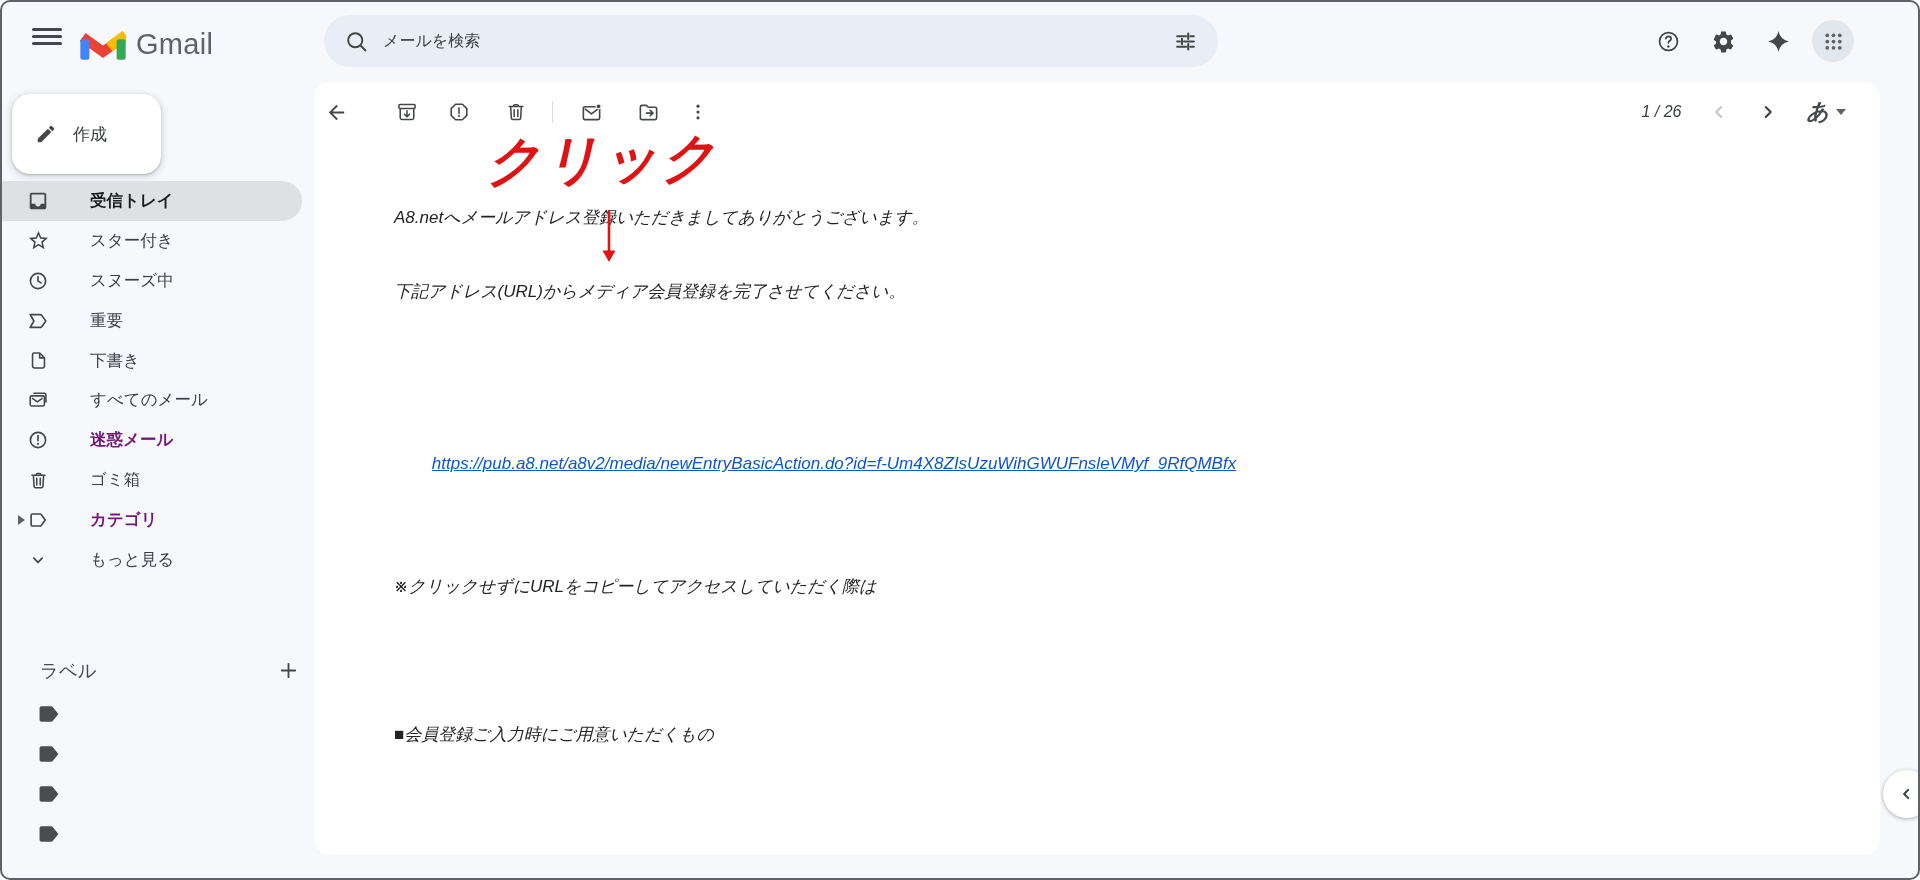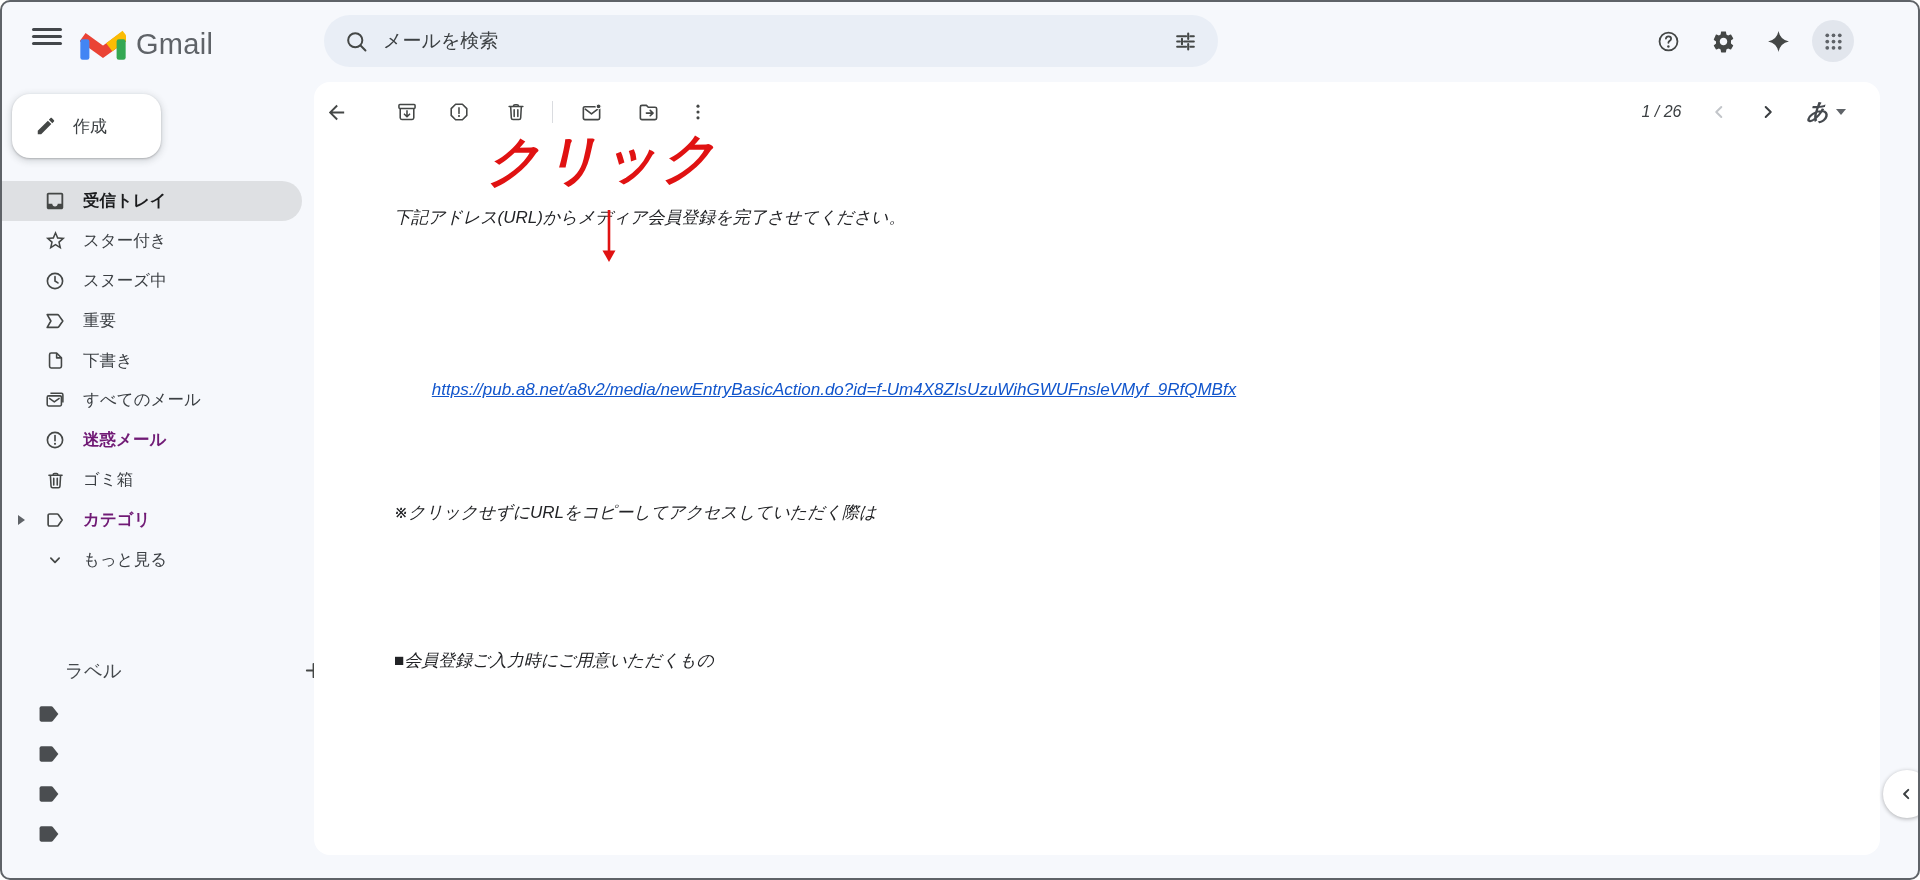--- a/index.html
+++ b/index.html
@@ -13,41 +13,41 @@
   
   .hamburger { position:absolute; left:30px; top:26px; width:30px; height:17px;
     display:flex; flex-direction:column; justify-content:space-between; cursor:pointer; }
   .hamburger span { display:block; height:2.6px; background:#43474b; border-radius:2px; }
   .logo { position:absolute; left:78px; top:26px; display:flex; gap:10px; }
   .logo svg { width:46px; height:34px; }
   .logo-text { font-size:29px; color:#5f6368; letter-spacing:.3px; }
   .searchbar { position:absolute; left:322px; top:13px; width:894px; height:52px;
     background:#e9eef6; border-radius:26px; display:flex; align-items:center; padding:0 20px; }
   .searchbar input { flex:1; margin-left:14px; border:none; background:transparent; outline:none;
-    font-size:19px; color:#2d3134; font-family:inherit; }
+    font-size:16px; color:#2d3134; font-family:inherit; }
   .searchbar input::placeholder { color:#3c4043; opacity:1; }
   .icon24 { width:25px; height:25px; flex:none; }
   .top-actions { position:absolute; right:64px; top:13px; height:52px; display:flex; align-items:center; gap:13px; }
   .round-btn { width:42px; height:42px; border-radius:50%; display:flex; align-items:center; justify-content:center; cursor:pointer; }
   .apps-circle { background:#e2e6ed; }
   
-  .compose { position:absolute; left:10px; top:92px; width:149px; height:64px; background:#fff;
+  .compose { position:absolute; left:10px; top:92px; width:149px; height:80px; background:#fff;
     border-radius:18px; box-shadow:0 1px 2px rgba(60,64,67,.3),0 2px 6px 2px rgba(60,64,67,.15);
     display:flex; align-items:center; padding-left:23px; gap:16px; font-size:17px; color:#3c4043; cursor:pointer; }
   .nav { position:absolute; left:0; top:179px; width:310px; }
   .nav-item { position:relative; height:39.9px; width:300px; display:flex; align-items:center;
-    padding-left:41px; gap:16px; font-size:16.5px; color:#3b3f43;
+    padding-left:24px; gap:40px; font-size:16.5px; color:#3b3f43;
     border-radius:0 20px 20px 0; cursor:pointer; }
   .nav-item .nicon { width:24px; height:24px; flex:none; display:flex; align-items:center; justify-content:center; }
   .nav-item.selected { background:#dee0e3; color:#1b1c1e; font-weight:bold; }
   .nav-item.bold { font-weight:bold; color:#701a75; }
   .expander { position:absolute; left:16px; width:0; height:0;
     border-left:7px solid #5f6368; border-top:5px solid transparent; border-bottom:5px solid transparent; }
   .labels-head { position:absolute; left:38px; top:656px; width:260px; display:flex;
-    justify-content:space-between; align-items:center; font-size:18.5px; color:#45494d;margin-left:25px; }
+    justify-content:space-between; align-items:center; font-size:18.5px; color:#45494d; }
   .taglist { position:absolute; left:36px; top:692px; }
   .tagrow { height:40px; display:flex; align-items:center; cursor:pointer; }
   
   .card { position:absolute; left:312px; top:80px; width:1566px; height:773px;
     background:#ffffff; border-radius:16px;font-style:italic; }
   .tool-btn { position:absolute; top:10px; width:40px; height:40px; display:flex;
     align-items:center; justify-content:center; border-radius:50%; cursor:pointer; }
   .tool-sep { position:absolute; left:238px; top:19px; width:1px; height:22px; background:#dadce0; }
   .pageinfo { position:absolute; right:34px; top:0; height:60px; display:flex; align-items:center; gap:27px; }
   .pagetext { font-size:16px; color:#3c4043; }
@@ -325,20 +325,21 @@
       <svg class="chev" viewBox="0 0 24 24" fill="none" stroke="#3c4043" stroke-width="2.2" stroke-linecap="round" stroke-linejoin="round">
           <path d="M9.5 6.5 15 12l-5.5 5.5"></path>
         </svg>
       <span class="input-tool">
         <span class="glyph">あ</span>
         <span class="caret-down"></span>
       </span>
     </div>
 
     <div class="mail">
+      <div class="ln">A8.netへメールアドレス登録いただきましてありがとうございます。</div>
       <div class="ln">下記アドレス(URL)からメディア会員登録を完了させてください。</div>
       <div class="ln"></div>
       <div class="ln">
         <a href="#">https://pub.a8.net/a8v2/media/newEntryBasicAction.do?id=f-Um4X8ZIsUzuWihGWUFnsleVMyf_9RfQMBfx</a>
       </div>
       <div class="ln"></div>
       <div class="ln">※クリックせずにURLをコピーしてアクセスしていただく際は</div>
       <div class="ln"></div>
       <div class="ln">■会員登録ご入力時にご用意いただくもの</div>
       

